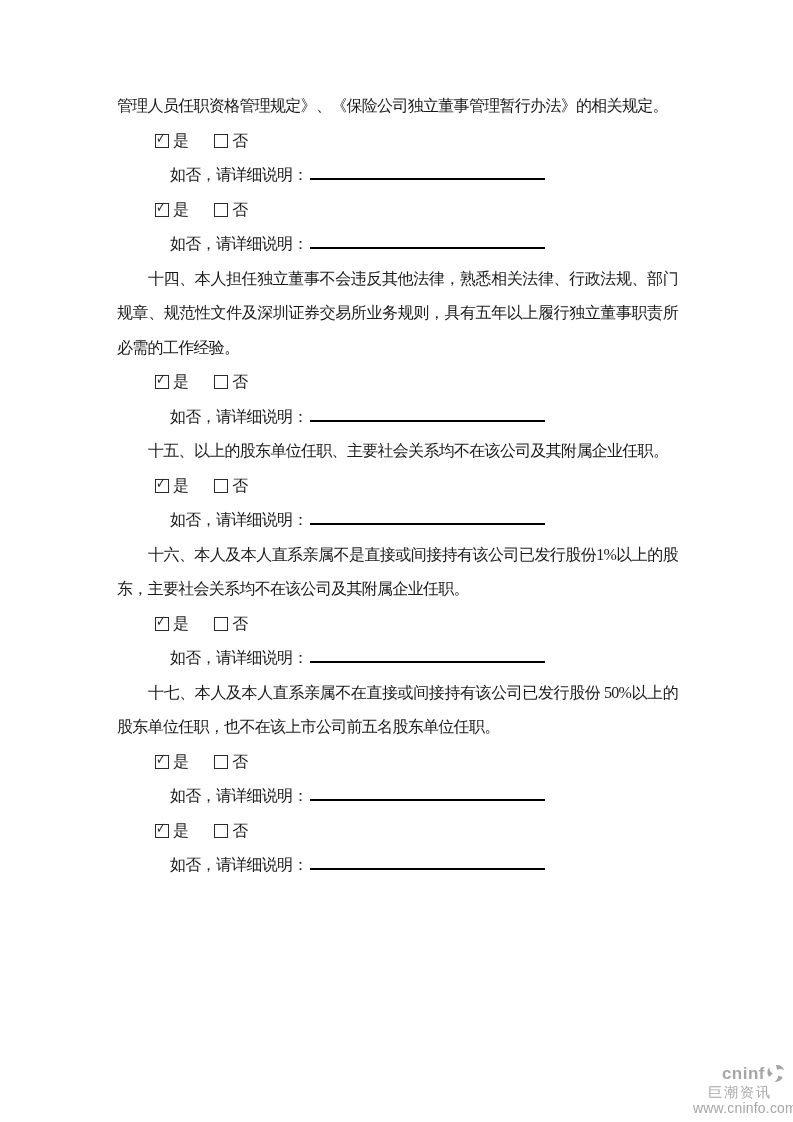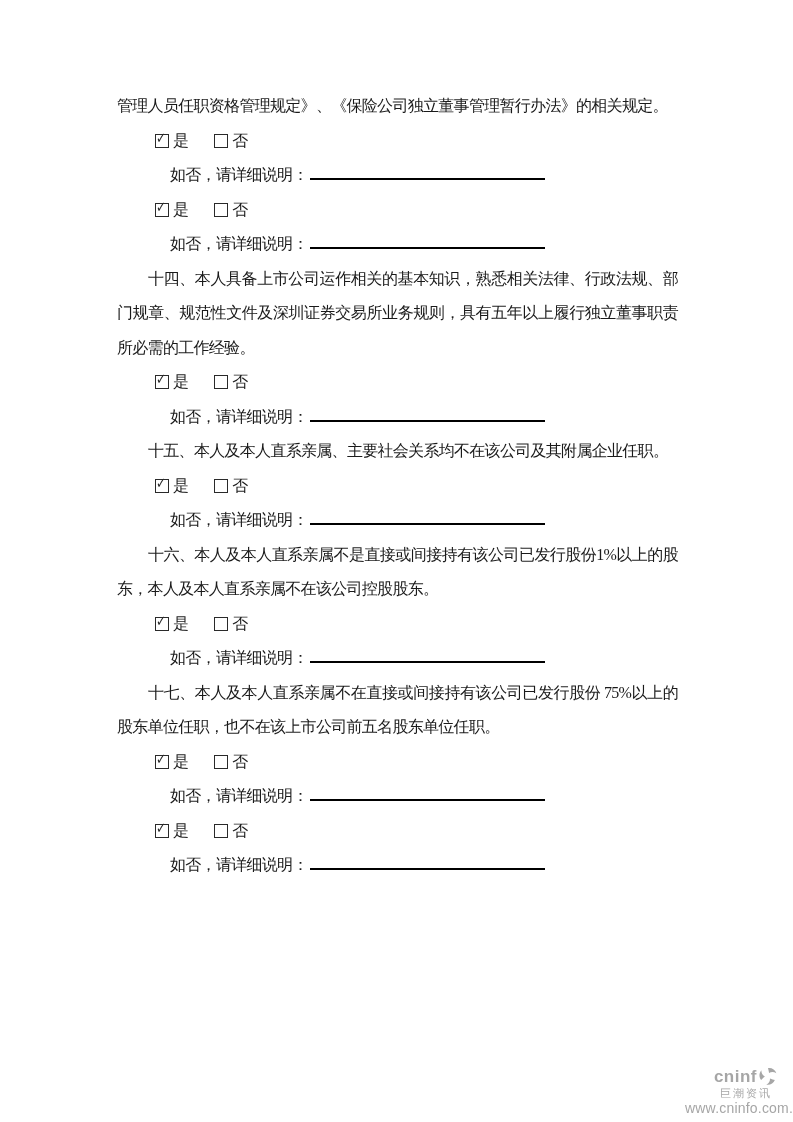--- a/index.html
+++ b/index.html
@@ -70,21 +70,21 @@
     display: inline-block;
     width: 235px;
     height: 16px;
     border-bottom: 2px solid #000;
     vertical-align: baseline;
     margin-left: 2px;
   }
 
   .watermark {
     position: absolute;
-    right: 13px;
+    right: 5px;
     bottom: 7px;
     width: 95px;
     color: #a6a6a6;
     text-align: right;
     line-height: 1;
     letter-spacing: 0;
   }
   .wm-top {
     display: flex;
     justify-content: flex-end;
@@ -92,23 +92,23 @@
     margin-right: 2px;
   }
   .wm-brand {
     font-family: "Liberation Sans", sans-serif;
     font-weight: bold;
     font-size: 17px;
     letter-spacing: 0.5px;
   }
   .wm-icon { width: 20px; height: 20px; margin-left: 1px; }
   .wm-cn {
-    font-size: 11px;
+    font-size: 14px;
     letter-spacing: 2px;
-    margin: 2px 8px 2px 0;
+    margin: 2px 16px 2px 0;
     font-family: "Liberation Sans", sans-serif;
   }
   .wm-url {
     font-size: 14px;
     font-family: "Liberation Sans", sans-serif;
     letter-spacing: 0.2px;
   }
 </style>
 </head>
 <body>
@@ -147,78 +147,78 @@
           <span class="cb"></span>
           <span>否</span>
         </span>
       </div>
       <div class="explain">
         <span>如否，请详细说明：</span><span class="blank"></span>
       </div>
     </section>
 
     <section>
-      <p class="stmt indent">十四、本人具备上市公司运作相关的基本知识，熟悉相关法律、行政法规、部门规章、规范性文件及深圳证券交易所业务规则，具有五年以上履行独立董事职责所必需的工作经验。</p>
-      <div class="cbline">
-        <span class="opt">
-          <span class="cb">
-              <span class="mark">✓</span>
-            </span>
-          <span>是</span>
-        </span>
-        <span class="opt no">
-          <span class="cb"></span>
-          <span>否</span>
-        </span>
-      </div>
-      <div class="explain">
-        <span>如否，请详细说明：</span><span class="blank"></span>
-      </div>
-    </section>
-
-    <section>
-      <p class="stmt indent">十五、本人及本人直系亲属、主要社会关系均不在该公司及其附属企业任职。</p>
-      <div class="cbline">
-        <span class="opt">
-          <span class="cb">
-              <span class="mark">✓</span>
-            </span>
-          <span>是</span>
-        </span>
-        <span class="opt no">
-          <span class="cb"></span>
-          <span>否</span>
-        </span>
-      </div>
-      <div class="explain">
-        <span>如否，请详细说明：</span><span class="blank"></span>
-      </div>
-    </section>
-
-    <section>
-      <p class="stmt indent">十六、本人及本人直系亲属不是直接或间接持有该公司已发行股份1%以上的股东，本人及本人直系亲属不在该公司控股股东。</p>
-      <div class="cbline">
-        <span class="opt">
-          <span class="cb">
-              <span class="mark">✓</span>
-            </span>
-          <span>是</span>
-        </span>
-        <span class="opt no">
-          <span class="cb"></span>
-          <span>否</span>
-        </span>
-      </div>
-      <div class="explain">
-        <span>如否，请详细说明：</span><span class="blank"></span>
-      </div>
-    </section>
-
-    <section>
-      <p class="stmt indent">十七、本人及本人直系亲属不在直接或间接持有该公司已发行股份 75%以上的股东单位任职，也不在该上市公司前五名股东单位任职。</p>
+      <p class="stmt indent">十四、本人担任独立董事不会违反其他法律，熟悉相关法律、行政法规、部门规章、规范性文件及深圳证券交易所业务规则，具有五年以上履行独立董事职责所必需的工作经验。</p>
+      <div class="cbline">
+        <span class="opt">
+          <span class="cb">
+              <span class="mark">✓</span>
+            </span>
+          <span>是</span>
+        </span>
+        <span class="opt no">
+          <span class="cb"></span>
+          <span>否</span>
+        </span>
+      </div>
+      <div class="explain">
+        <span>如否，请详细说明：</span><span class="blank"></span>
+      </div>
+    </section>
+
+    <section>
+      <p class="stmt indent">十五、以上的股东单位任职、主要社会关系均不在该公司及其附属企业任职。</p>
+      <div class="cbline">
+        <span class="opt">
+          <span class="cb">
+              <span class="mark">✓</span>
+            </span>
+          <span>是</span>
+        </span>
+        <span class="opt no">
+          <span class="cb"></span>
+          <span>否</span>
+        </span>
+      </div>
+      <div class="explain">
+        <span>如否，请详细说明：</span><span class="blank"></span>
+      </div>
+    </section>
+
+    <section>
+      <p class="stmt indent">十六、本人及本人直系亲属不是直接或间接持有该公司已发行股份1%以上的股东，主要社会关系均不在该公司及其附属企业任职。</p>
+      <div class="cbline">
+        <span class="opt">
+          <span class="cb">
+              <span class="mark">✓</span>
+            </span>
+          <span>是</span>
+        </span>
+        <span class="opt no">
+          <span class="cb"></span>
+          <span>否</span>
+        </span>
+      </div>
+      <div class="explain">
+        <span>如否，请详细说明：</span><span class="blank"></span>
+      </div>
+    </section>
+
+    <section>
+      <p class="stmt indent">十七、本人及本人直系亲属不在直接或间接持有该公司已发行股份 50%以上的股东单位任职，也不在该上市公司前五名股东单位任职。</p>
       <div class="cbline">
         <span class="opt">
           <span class="cb">
               <span class="mark">✓</span>
             </span>
           <span>是</span>
         </span>
         <span class="opt no">
           <span class="cb"></span>
           <span>否</span>

